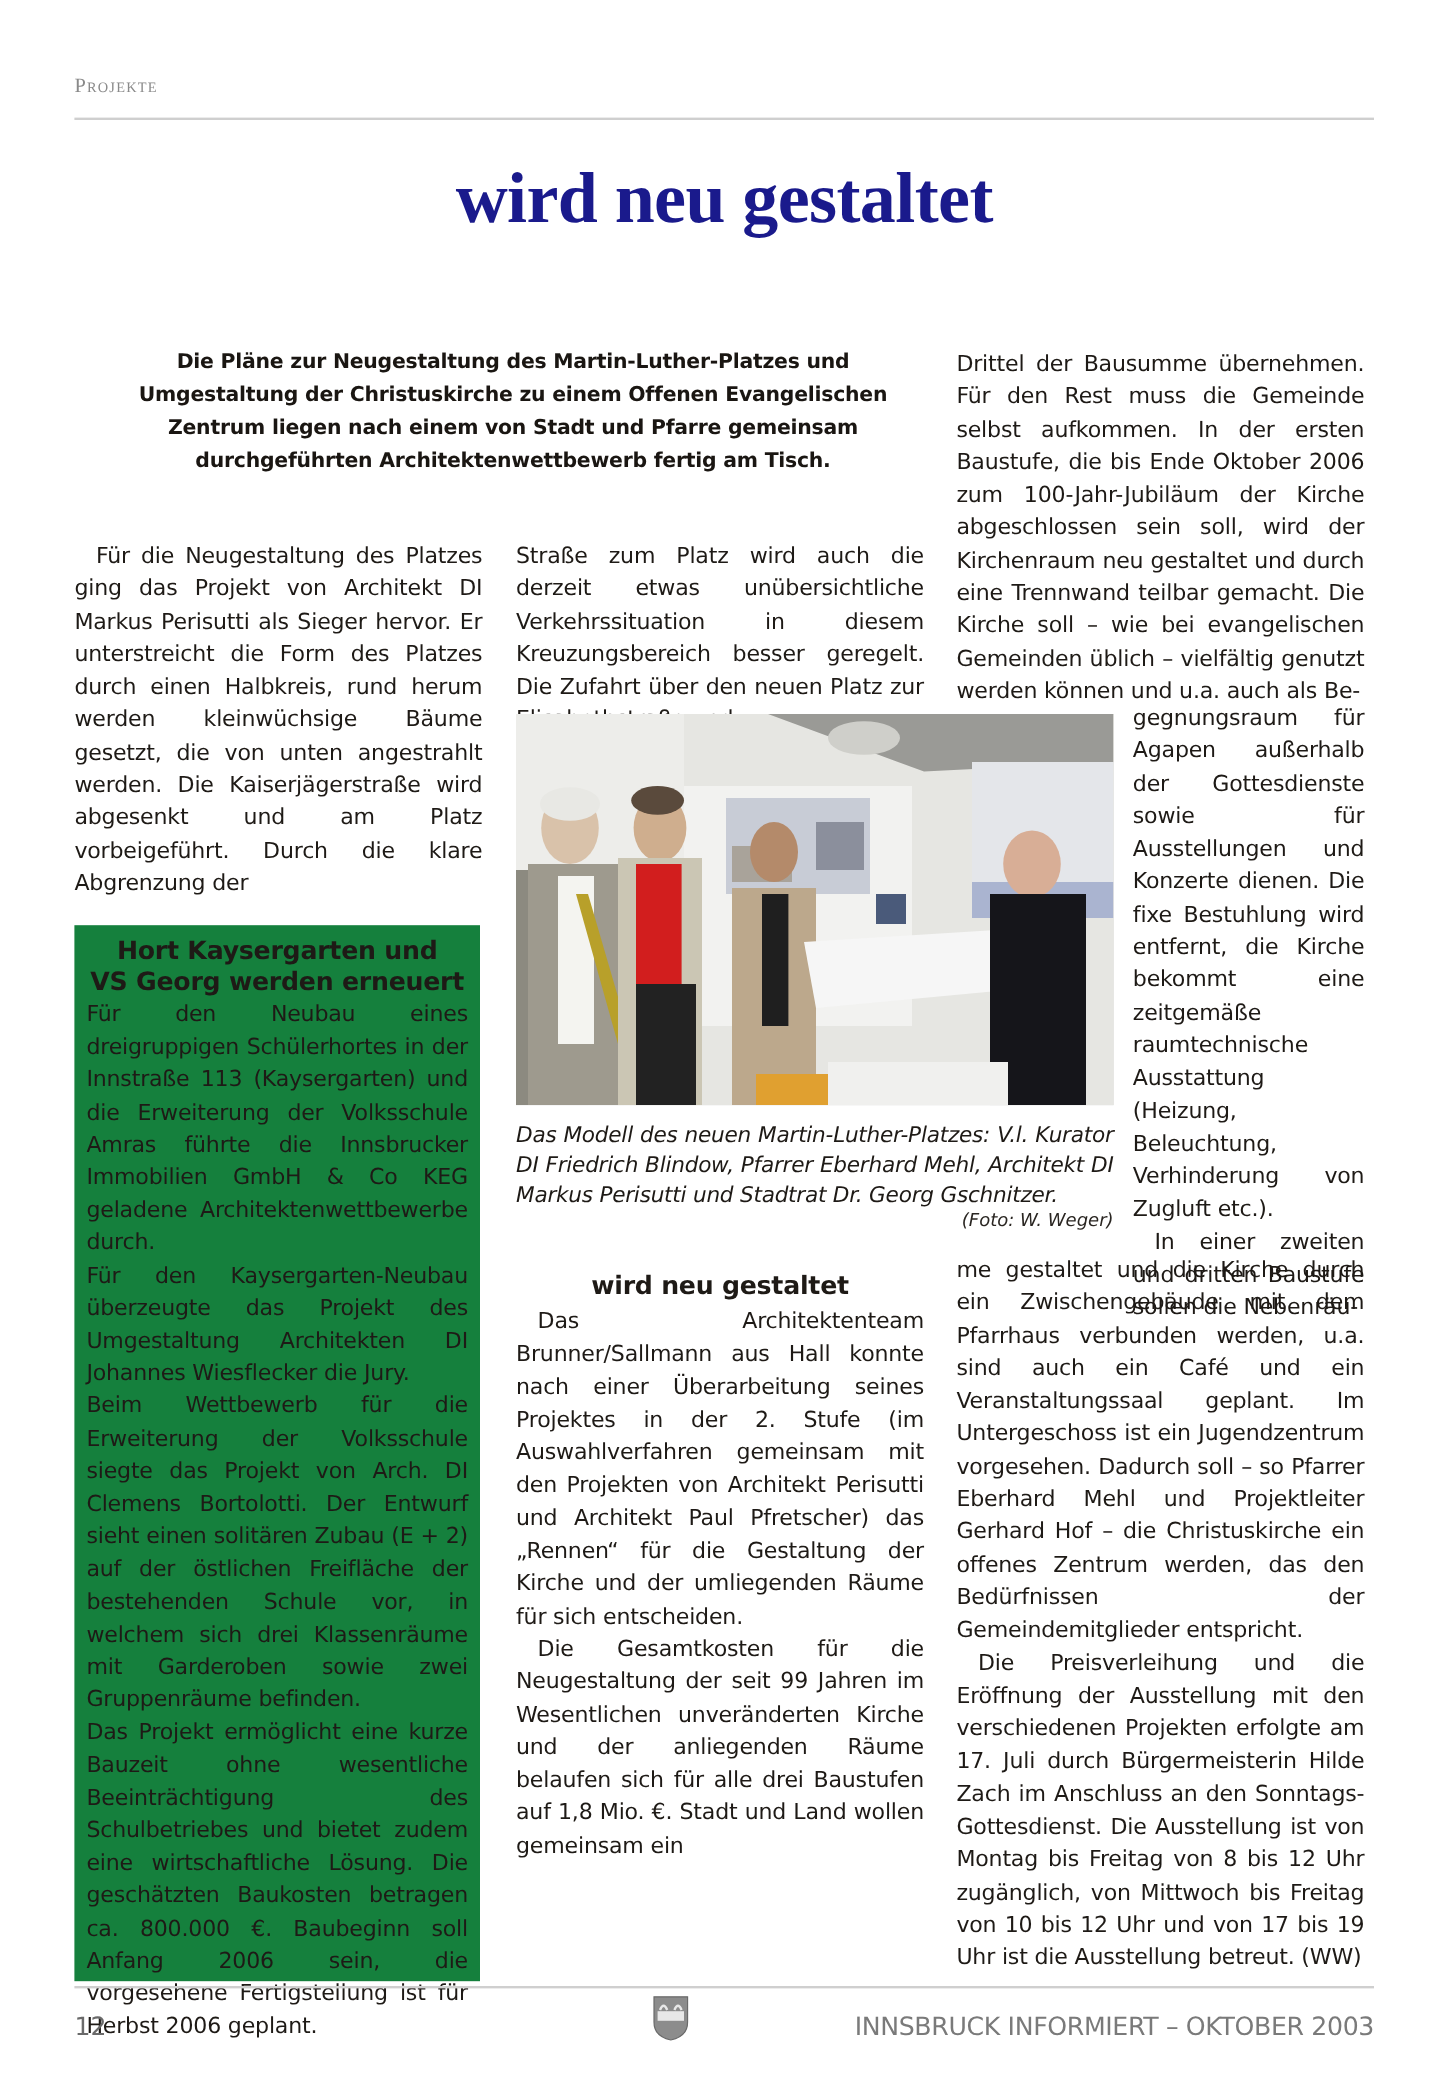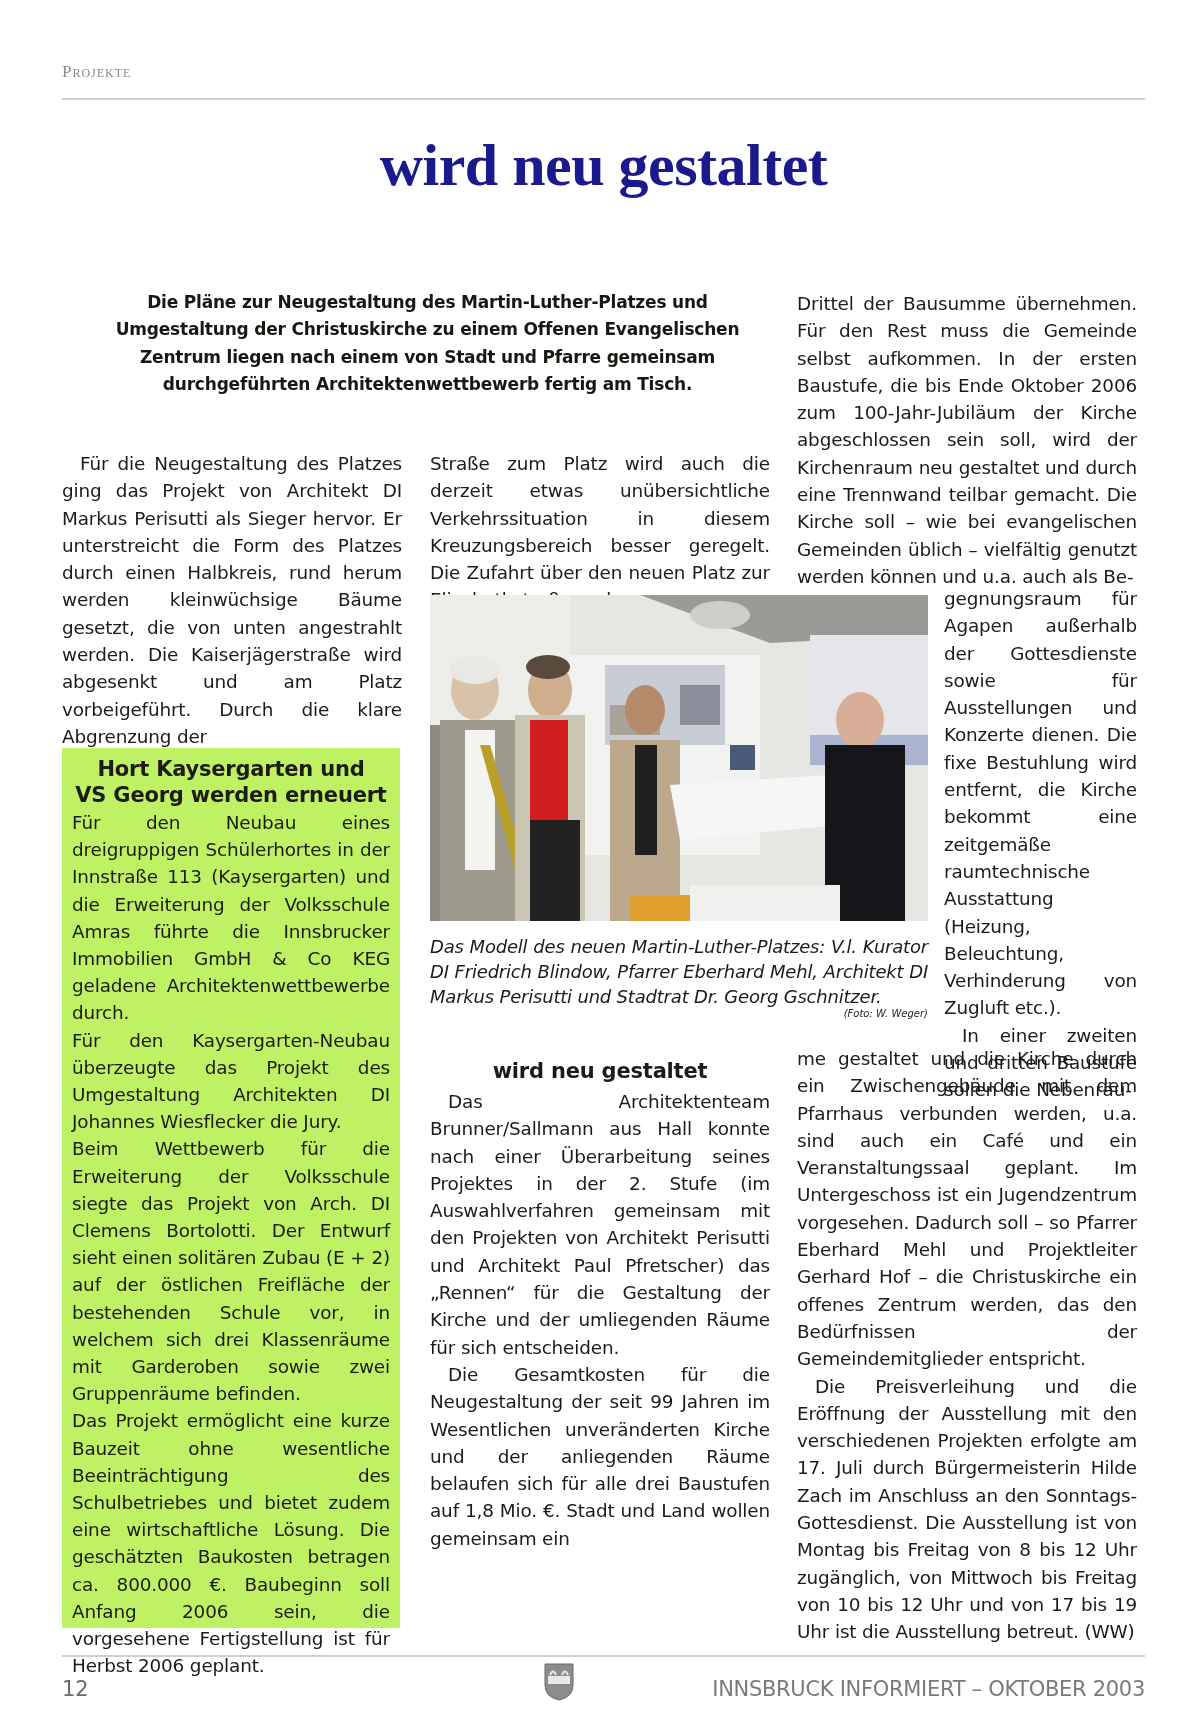--- a/index.html
+++ b/index.html
@@ -19,31 +19,31 @@
 
   .col { position: absolute; font-size: 18.4px; line-height: 27.3px; text-align: justify; color: #1e1a16;
          letter-spacing: -0.15px; }
   .col p { margin: 0; }
   .col .ind { text-indent: 18px; }
 
   .col1 { left: 62px; top: 450px; width: 340px; }
   .col2a { left: 430px; top: 450px; width: 340px; }
   .col3a { left: 797px; top: 290px; width: 340px; }
 
-  .sidebar { position: absolute; left: 62px; top: 748px; width: 338px; height: 880px; background: #bef264; }
+  .sidebar { position: absolute; left: 62px; top: 771px; width: 338px; height: 880px; background: #15803d; }
   .sidebar-inner { position: absolute; left: 10px; top: 8px; width: 318px; font-size: 18.4px; line-height: 27.2px;
                    text-align: justify; color: #1e1a16; letter-spacing: -0.15px; }
   .sidebar-title { font-weight: bold; text-align: center; font-size: 21px; line-height: 26px; margin-bottom: 1px; letter-spacing: -0.2px; }
   .sidebar-inner p { margin: 0; }
 
   .photo { position: absolute; left: 430px; top: 595px; width: 498px; height: 326px; overflow: hidden; background: #d8d8d4; }
   .caption { position: absolute; left: 430px; top: 934px; width: 498px; font-style: italic; font-size: 18px;
              line-height: 25px; text-align: justify; color: #1e1a16; letter-spacing: -0.2px; }
   .credit { position: absolute; left: 700px; top: 1008px; width: 228px; text-align: right; font-style: italic;
-            font-size: 10px; color: #2a2622; }
+            font-size: 15px; color: #2a2622; }
 
   .col3b { left: 944px; top: 585px; width: 193px; }
   .col3c { left: 797px; top: 1045px; width: 340px; }
   .col2b { left: 430px; top: 1045px; width: 340px; }
 
   .subhead { font-weight: bold; text-align: center; font-size: 21px; line-height: 25px; margin: 14px 0 4px 0; letter-spacing: -0.2px; }
 
   .rule-bottom { position: absolute; left: 62px; top: 1655px; width: 1083px; height: 2px; background: #cfcfcf; }
   .page-number { position: absolute; left: 62px; top: 1677px; font-size: 21px; color: #6a6a6a; }
   .crest { position: absolute; left: 544px; top: 1663px; width: 30px; height: 38px; }

